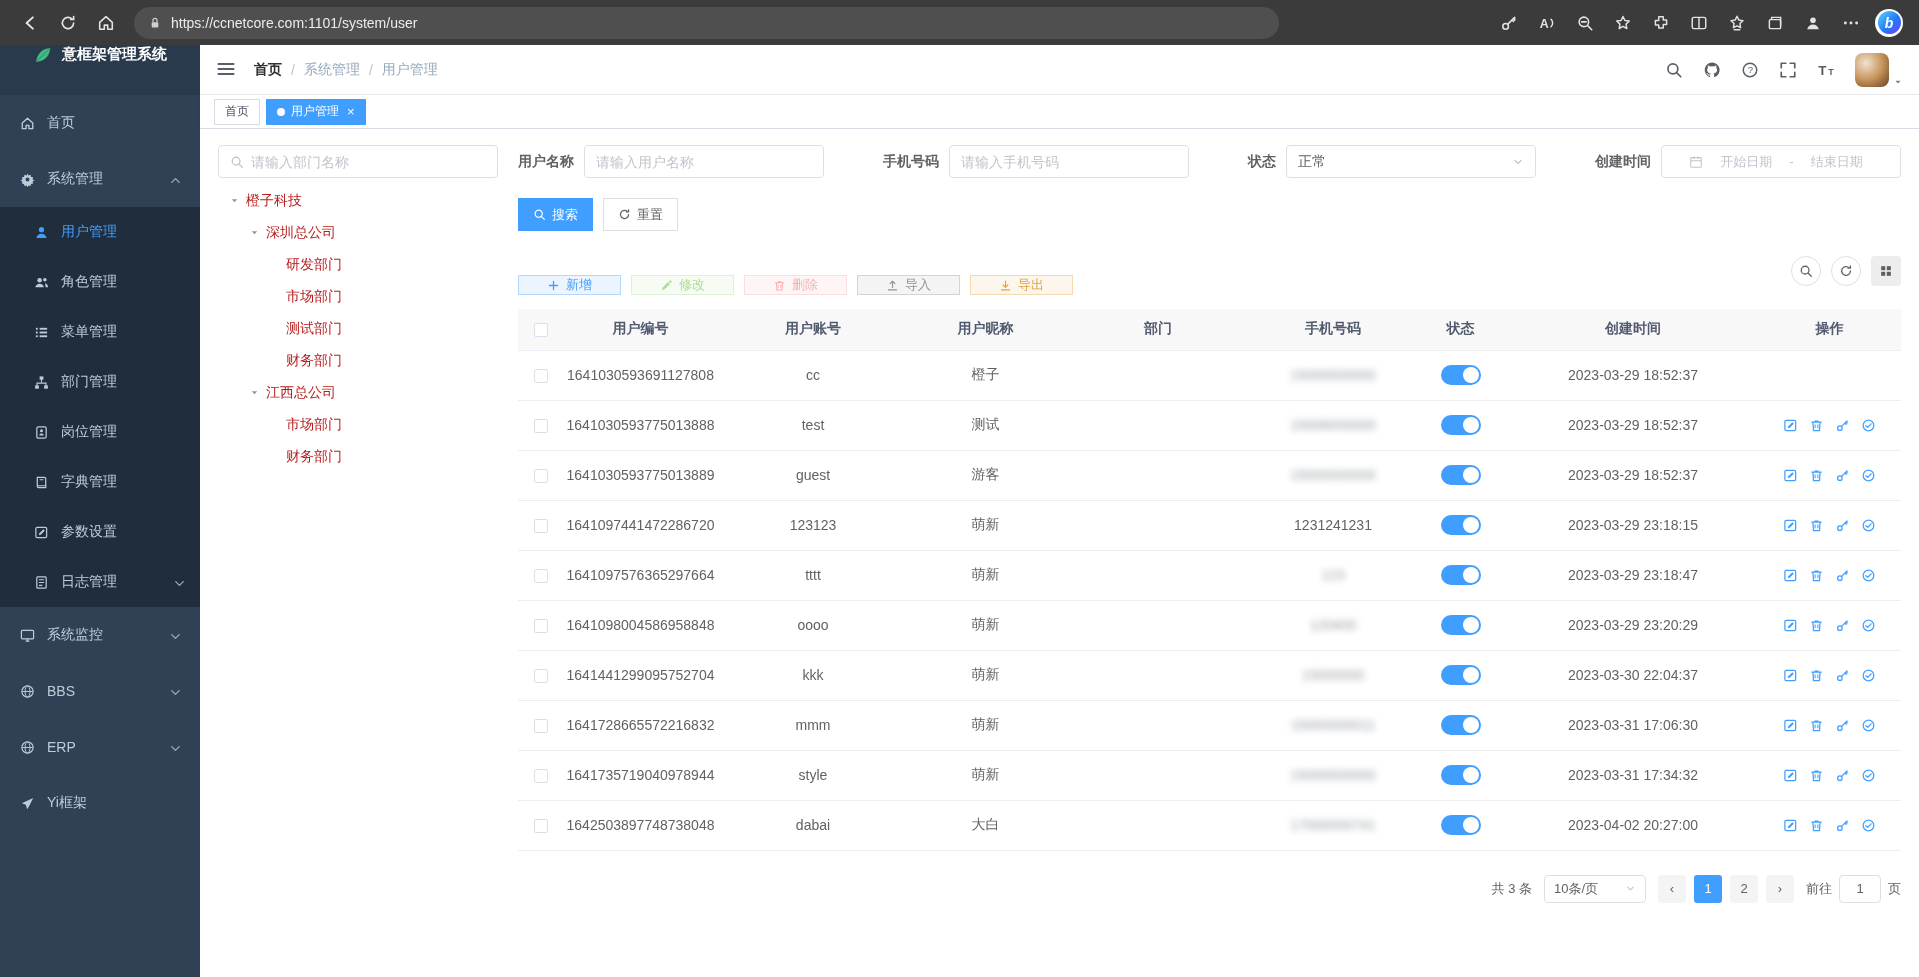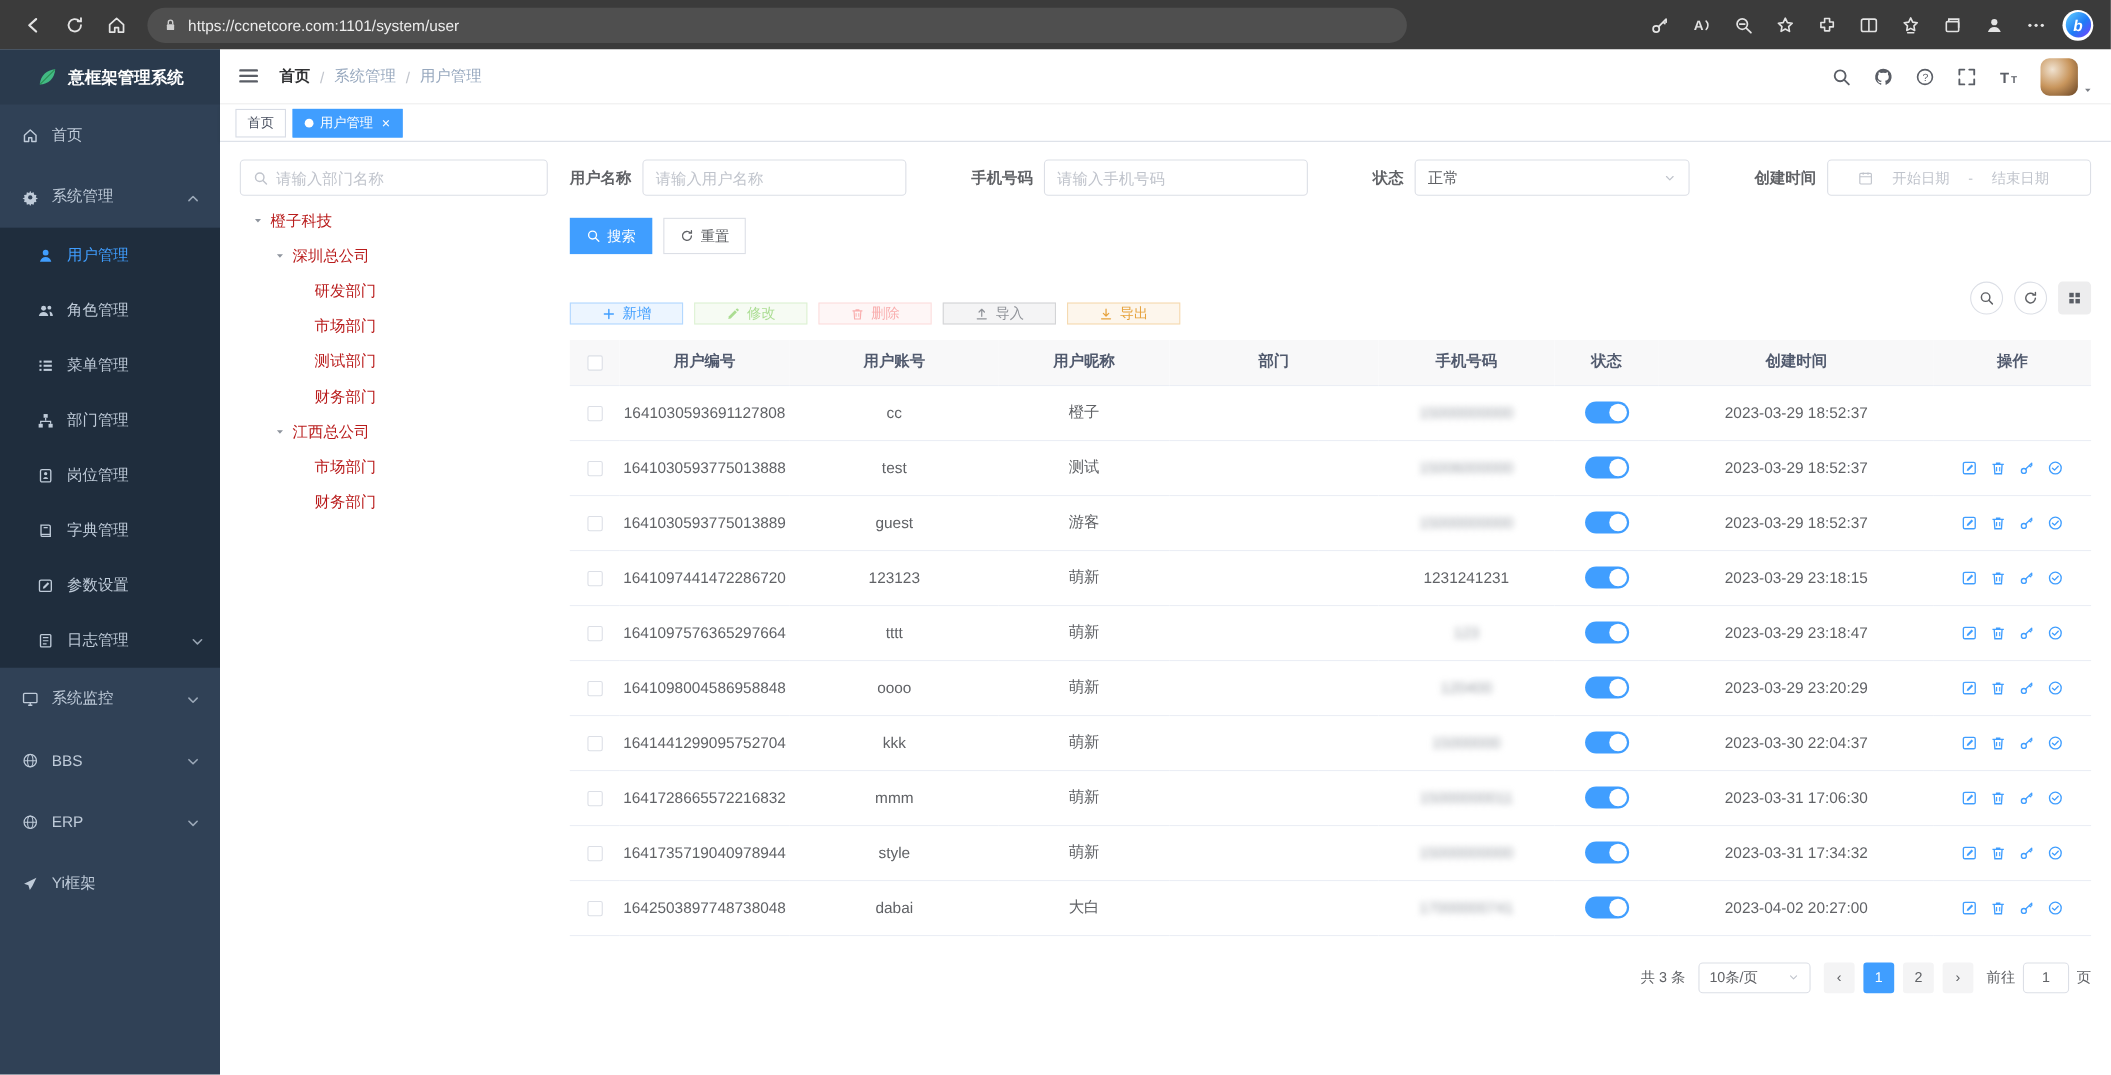--- a/index.html
+++ b/index.html
@@ -14,21 +14,21 @@
   .address-bar { flex:1; max-width:1145px; height:32px; background:#4f4f4f; border-radius:16px; display:flex; align-items:center; padding:0 14px; gap:9px; margin:0 8px; cursor:text; }
   .address-bar .icn { width:14px; height:14px; color:#cfcfcf; flex:0 0 auto; }
   .url { color:#ececec; font-size:14px; white-space:nowrap; }
   .b-right { margin-left:auto; display:flex; align-items:center; gap:2px; }
   .copilot { width:28px; height:28px; border-radius:50%; background:#fff; display:flex; align-items:center; justify-content:center; cursor:pointer; }
   .copilot-b { width:23px; height:23px; border-radius:50%; background:linear-gradient(135deg,#62d0ff,#1f7cf6 55%,#7a3cff); color:#fff; font-weight:bold; font-style:italic; font-size:14px; display:flex; align-items:center; justify-content:center; }
 
   
   .app { display:flex; height:932px; }
   .sidebar { width:200px; background:#304156; color:#bfcbd9; display:flex; flex-direction:column; flex:0 0 auto; }
-  .logo { height:50px; display:flex; align-items:center; justify-content:center; gap:9px; background:#2a3a4d; color:#fff; font-size:15px; font-weight:bold; }
+  .logo { height:50px; display:flex; align-items:flex-start; justify-content:center; gap:9px; background:#2a3a4d; color:#fff; font-size:15px; font-weight:bold; }
   .logo .icn { width:20px; height:20px; }
   .menu { flex:1; overflow:hidden; }
   .menu-item { height:56px; display:flex; align-items:center; padding:0 20px; gap:12px; font-size:14px; color:#bfcbd9; cursor:pointer; }
   .menu-item .icn, .sub-item .icn { width:15px; height:15px; flex:0 0 auto; }
   .submenu { background:#1f2d3d; }
   .sub-item { height:50px; display:flex; align-items:center; padding:0 16px 0 34px; gap:12px; font-size:14px; color:#bfcbd9; cursor:pointer; }
   .sub-item.active { color:#409eff; }
   .chev { margin-left:auto; width:12px; height:12px; opacity:.75; flex:0 0 auto; }
 
   .main { flex:1; display:flex; flex-direction:column; min-width:0; }

